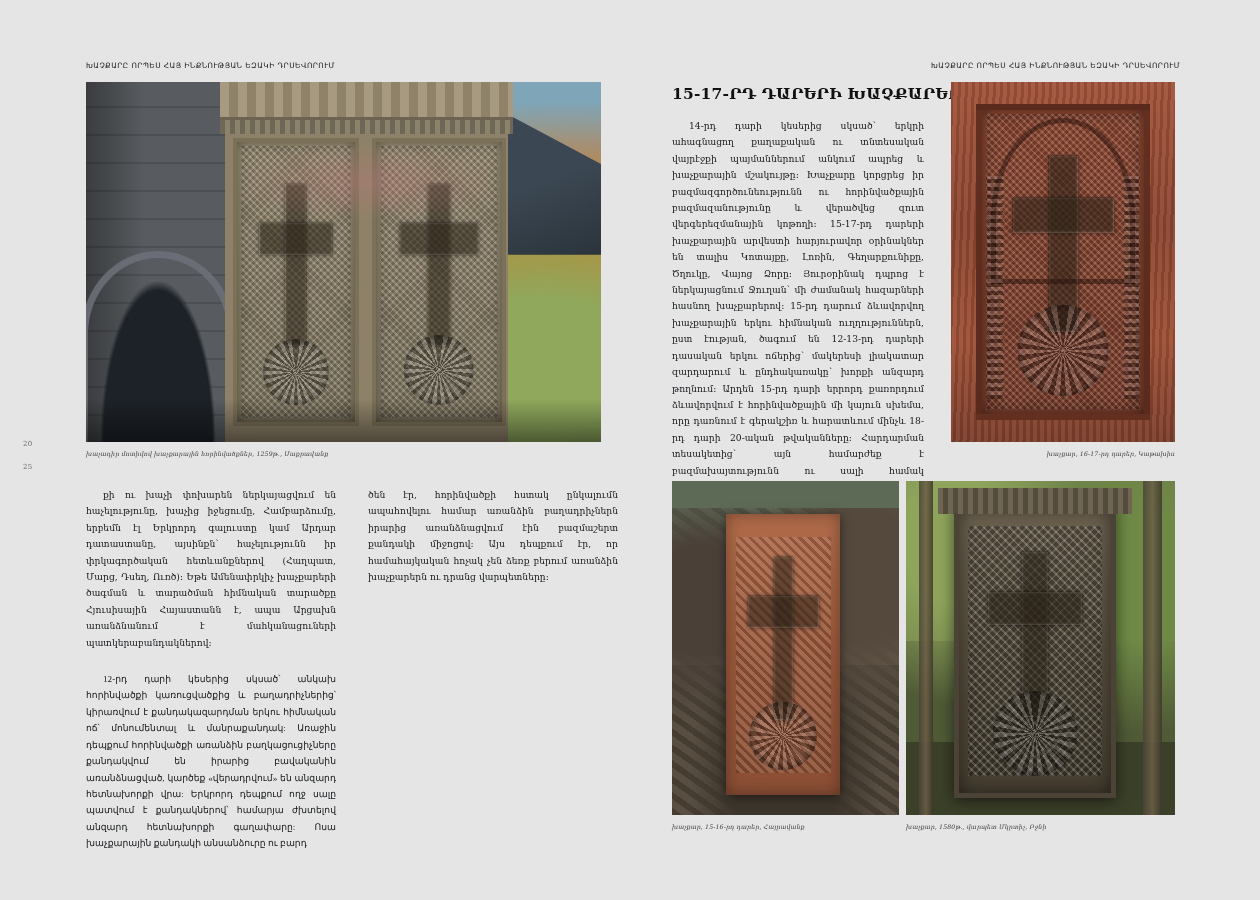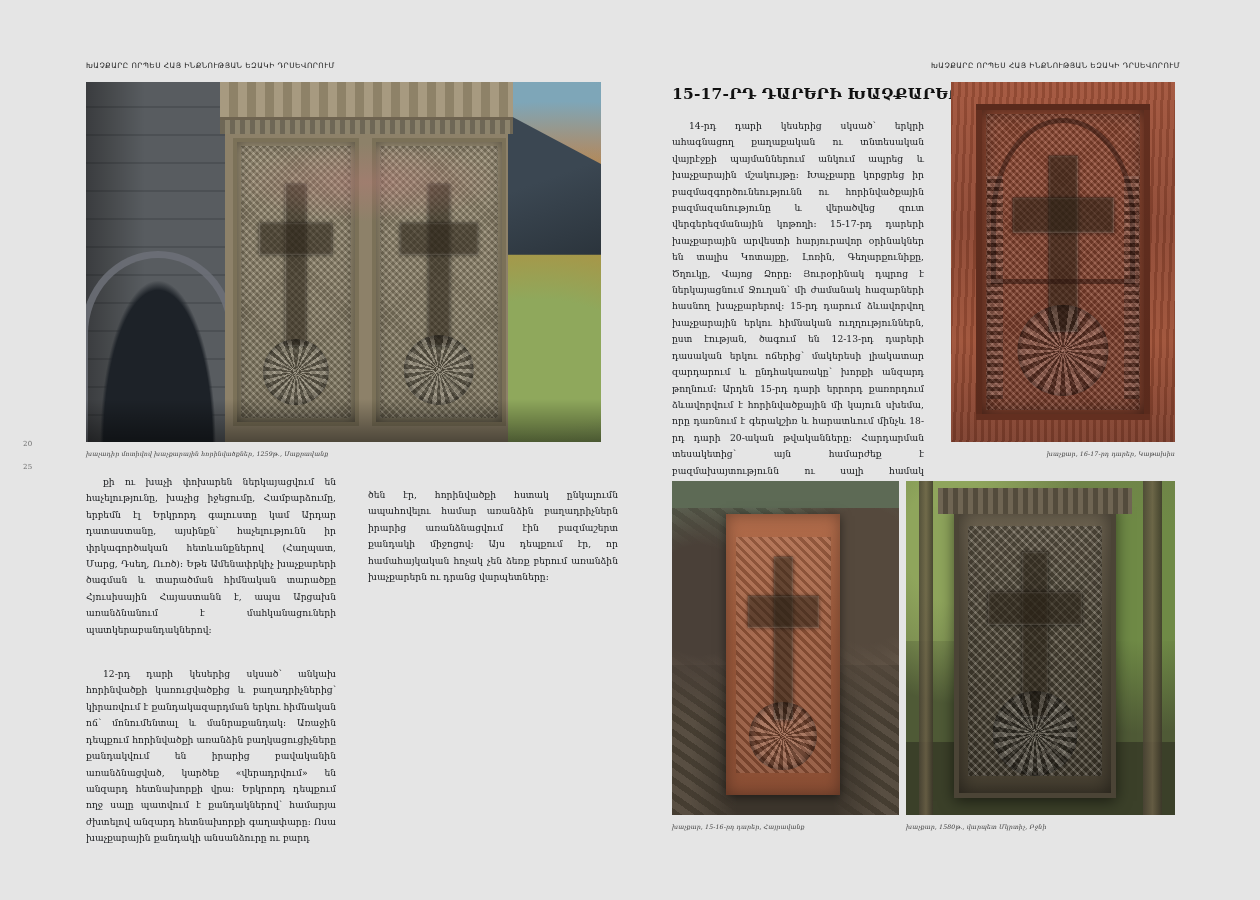--- a/index.html
+++ b/index.html
@@ -51,23 +51,23 @@
     position: absolute;
     font-family: "DejaVu Serif", "Liberation Serif", serif;
     font-size: 9.2px;
     line-height: 16.4px;
     color: #16181b;
     text-align: justify;
     text-justify: inter-word;
     hyphens: manual;
   }
   .col p { text-indent: 17px; margin: 0; }
-  .col p + p { margin-top: 28px; }
-
-  .col-a { left: 86px;  top: 474px; width: 250px; }
+  .col p + p { margin-top: 20px; font-family: Liberation Serif, serif; }
+
+  .col-a { left: 86px;  top: 487px; width: 250px; }
   .col-b { left: 368px; top: 487px; width: 250px; }
   .col-r { left: 672px; top: 118px; width: 252px; }
 
   
   .cap {
     position: absolute;
     font-family: "DejaVu Serif", "Liberation Serif", serif;
     font-style: italic;
     font-size: 6.2px;
     letter-spacing: .15px;

